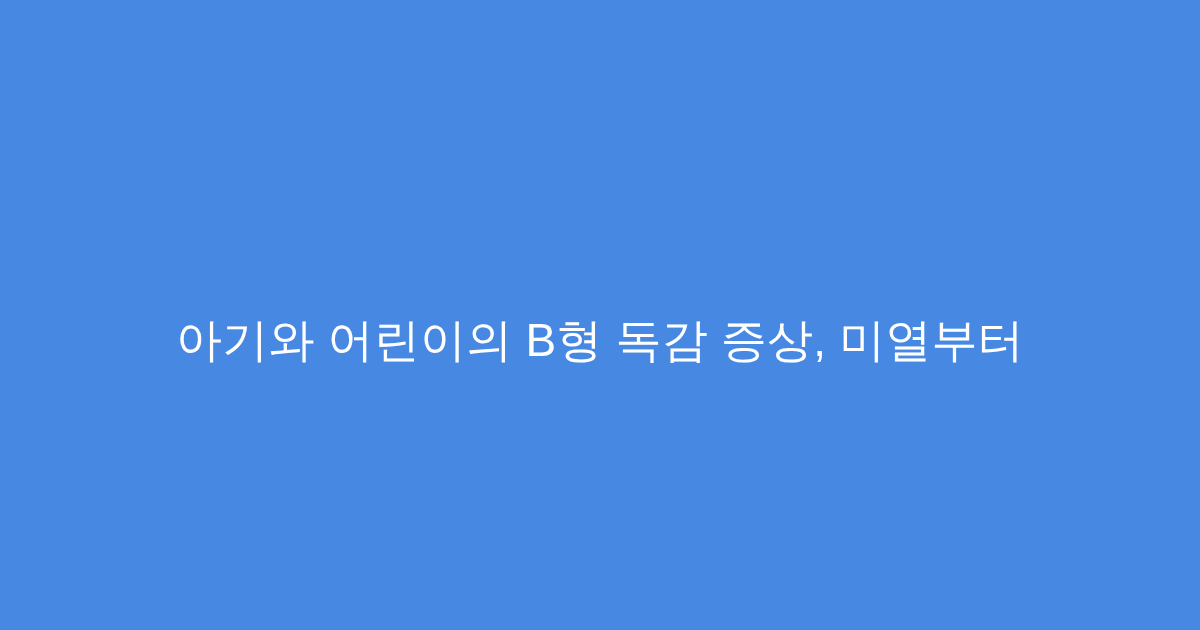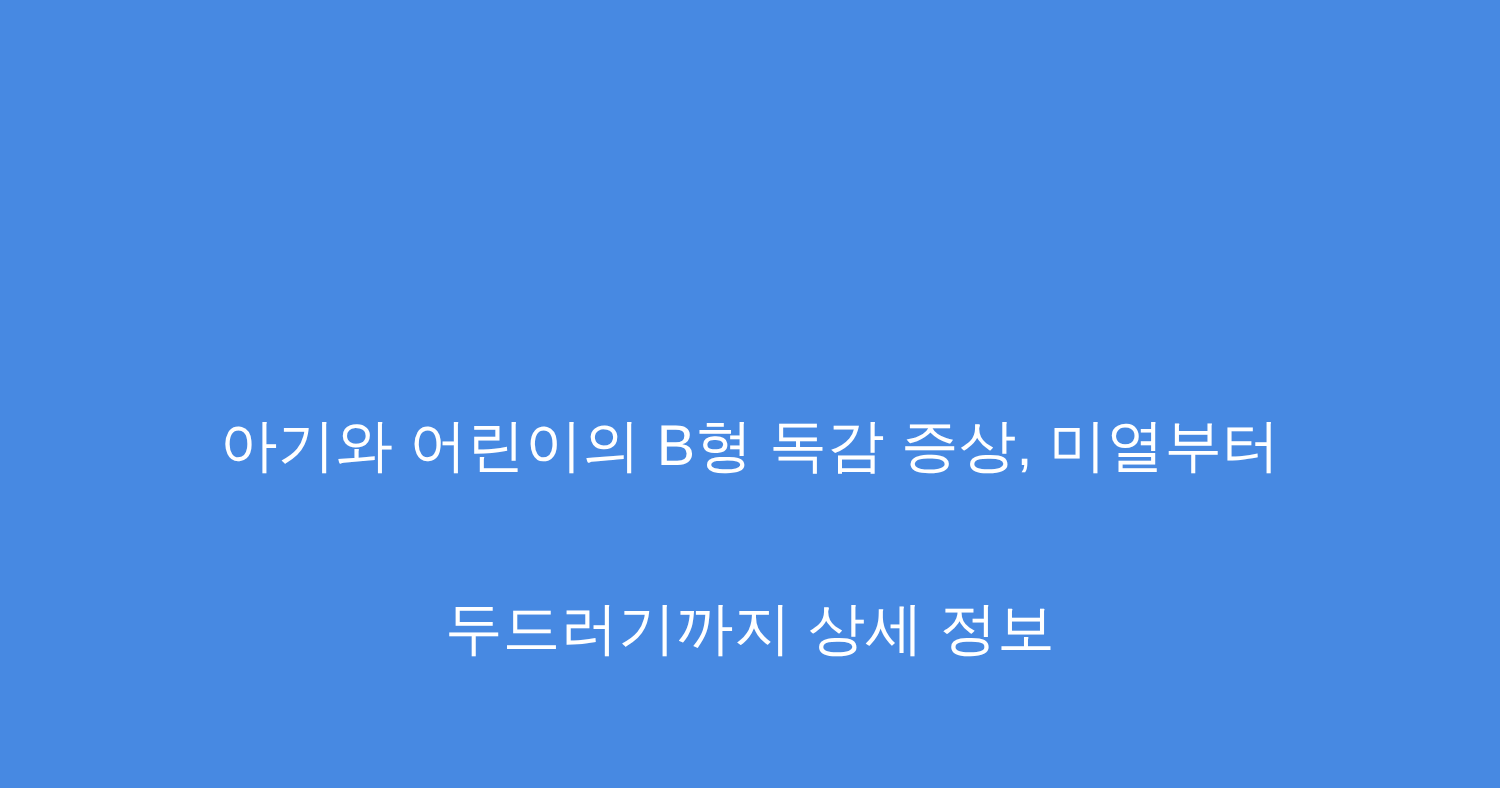--- a/index.html
+++ b/index.html
@@ -51,30 +51,28 @@
     line-height: 65px;
     letter-spacing: 0.2px;
     text-align: center;
     white-space: pre-line;
     word-break: keep-all;
     text-rendering: optimizeLegibility;
   }
 
   .headline-line {
     display: block;
-    margin-top: 16px;
   }
 </style>
 </head>
 <body>
 
 <div class="og-card" style="background-color: rgb(71, 137, 226);">
 
   <div class="headline-block">
 
     <h1 class="headline" style="color: rgb(255, 255, 255);">
       <span class="headline-line">아기와 어린이의 B형 독감 증상, 미열부터</span>
-      <span class="headline-line">두드러기까지 상세 정보</span>
     </h1>
 
   </div>
 
 </div>
 
 </body></html>

